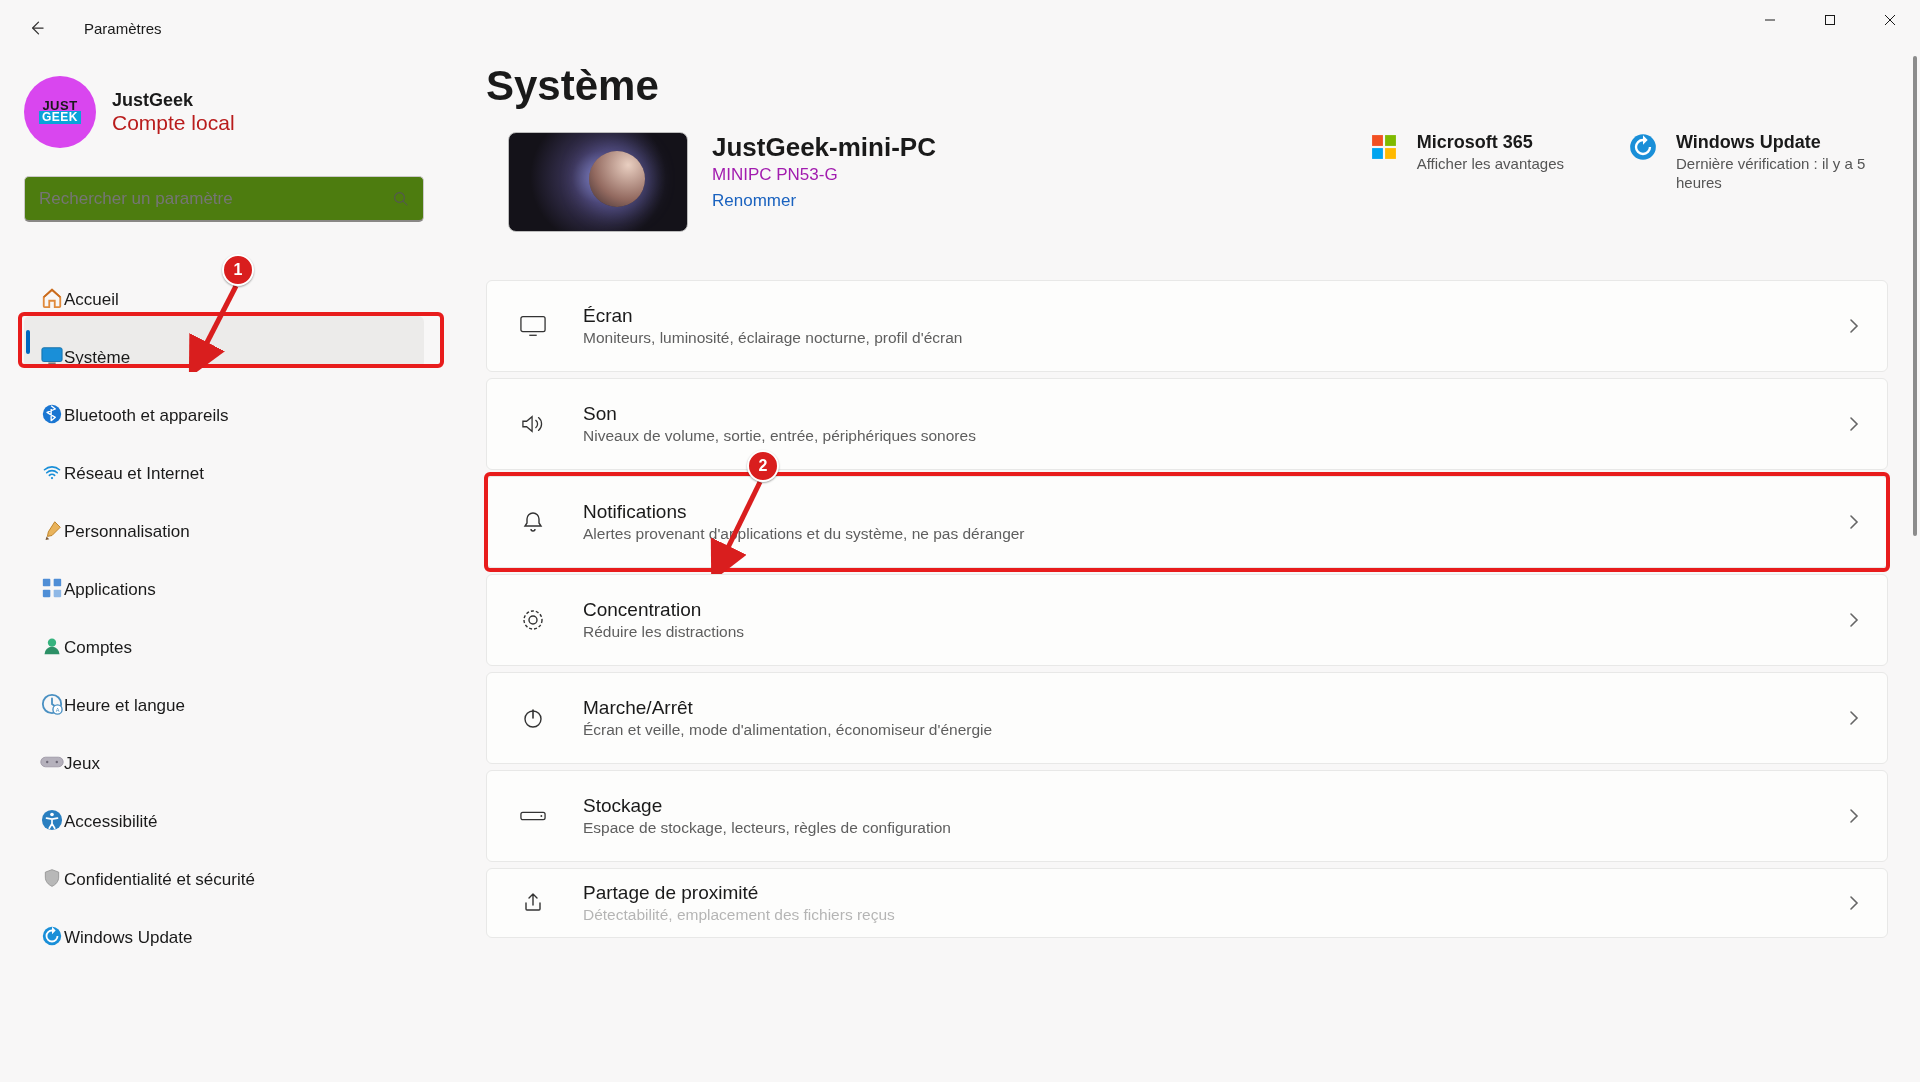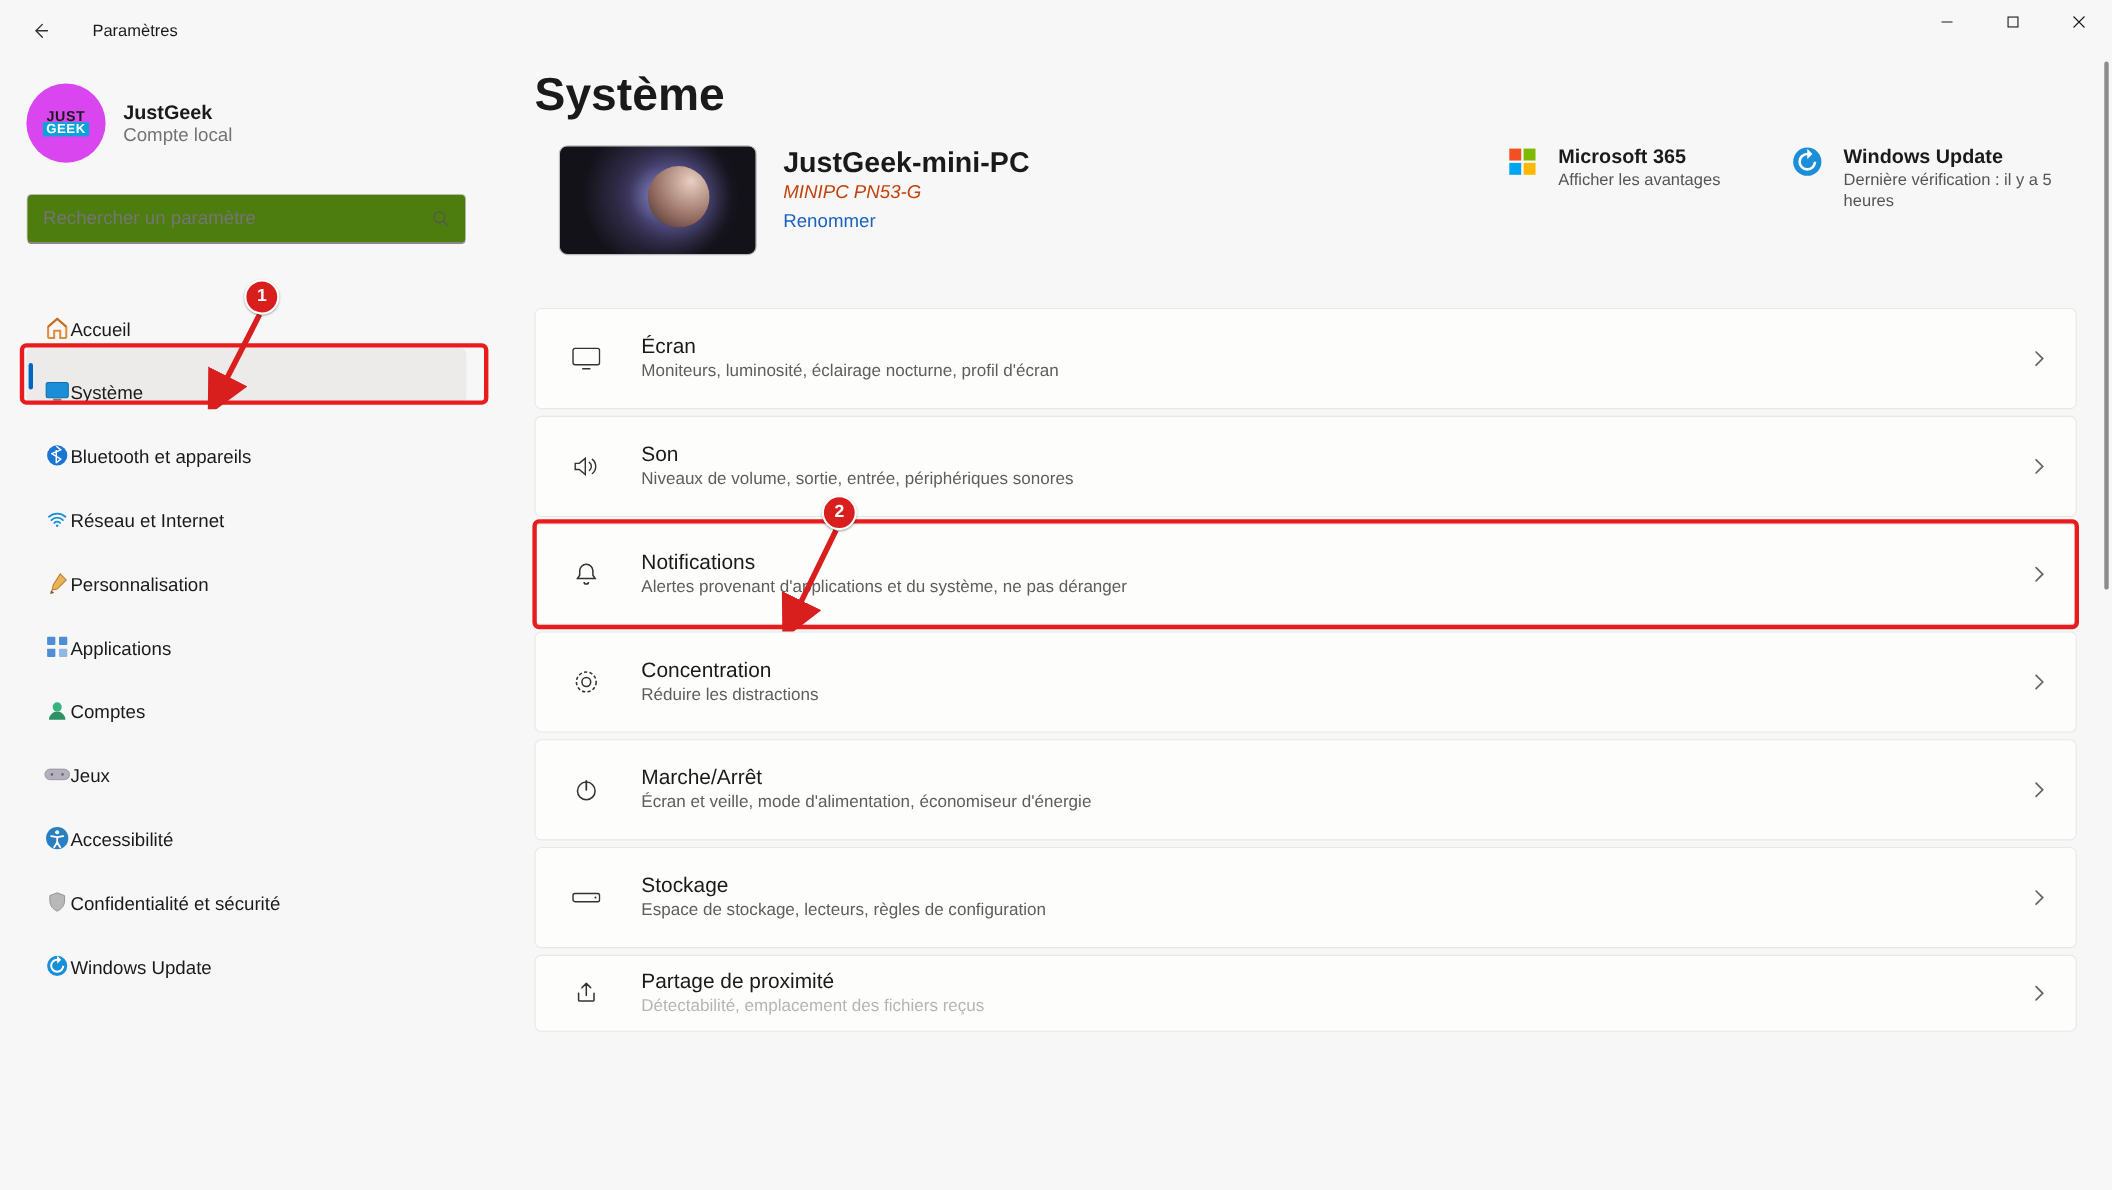--- a/index.html
+++ b/index.html
@@ -67,21 +67,21 @@
     font-size: 13px;
     letter-spacing: 0.5px;
   }
   .account-avatar .geek {
     background: #0aa3d9;
     color: #fff;
     padding: 1px 3px;
     font-size: 12px;
   }
   .account-name { font-size: 18px; font-weight: 600; }
-  .account-type { font-size: 17px; color: #737373; }
+  .account-type { font-size: 21px; color: #b91c1c; }
 
   .search-box {
     position: relative;
     width: 100%;
     height: 46px;
     margin-bottom: 36px;
   }
   .search-box input {
     width: 100%; height: 100%;
     padding: 0 46px 0 14px;
@@ -151,21 +151,21 @@
     content:"";
     position: absolute;
     left: 45%; top: 18%;
     width: 56px; height: 56px;
     border-radius: 50%;
     background: radial-gradient(circle at 70% 25%, #e9cfc1, #936a60 60%, #3a2b2e);
     box-shadow: 0 0 22px 7px rgba(150,150,255,.35);
   }
   .sysinfo-text { flex: 1; }
   .sysinfo-name { font-size: 26px; font-weight: 700; }
-  .sysinfo-model { font-size: 17px; color: #c2410c; margin-top: 2px; font-style: italic; }
+  .sysinfo-model { font-size: 17px; color: #a21caf; margin-top: 2px; }
   .sysinfo-rename { color: #1a62bf; font-size: 17px; margin-top: 6px; cursor: pointer; display: inline-block; }
 
   .sysinfo-right { display: flex; gap: 64px; }
   .info-block { display: flex; gap: 18px; max-width: 260px; }
   .info-block .ib-ic { width: 30px; height: 30px; display: flex; align-items: center; justify-content: center; flex-shrink: 0; }
   .info-block .ib-title { font-size: 18px; font-weight: 600; }
   .info-block .ib-sub { font-size: 15px; color: #555; margin-top: 2px; line-height: 1.25; }
 
   .settings-list { display: flex; flex-direction: column; gap: 6px; }
   .setting-row {
@@ -353,20 +353,31 @@
         <div class="nav-item">
           <span class="ic">
             <svg width="20" height="22" viewBox="0 0 24 24">
                 <circle cx="12" cy="8" r="5" fill="#36b37e"></circle>
                 <path d="M3 22a9 9 0 0118 0z" fill="#2d9066"></path>
               </svg>
           </span>
           <span>Comptes</span>
         </div>
 
+        <div class="nav-item">
+          <span class="ic">
+            <svg width="22" height="22" viewBox="0 0 24 24">
+                <circle cx="12" cy="12" r="10" fill="none" stroke="#4a90c2" stroke-width="2"></circle>
+                <path d="M12 6v6l4 3" fill="none" stroke="#4a90c2" stroke-width="2" stroke-linecap="round"></path>
+                <circle cx="18" cy="18" r="5" fill="#fff" stroke="#4a90c2" stroke-width="1.5"></circle>
+                <text x="18" y="21" font-size="6" text-anchor="middle" fill="#4a90c2">A</text>
+              </svg>
+          </span>
+          <span>Heure et langue</span>
+        </div>
 
         <div class="nav-item">
           <span class="ic">
             <svg width="24" height="18" viewBox="0 0 30 20">
                 <rect x="1" y="4" width="28" height="12" rx="6" fill="#b5b1bc" stroke="#9892a1" stroke-width="1"></rect>
                 <circle cx="9" cy="10" r="1.5" fill="#6d6876"></circle>
                 <circle cx="21" cy="10" r="1.5" fill="#6d6876"></circle>
               </svg>
           </span>
           <span>Jeux</span>

